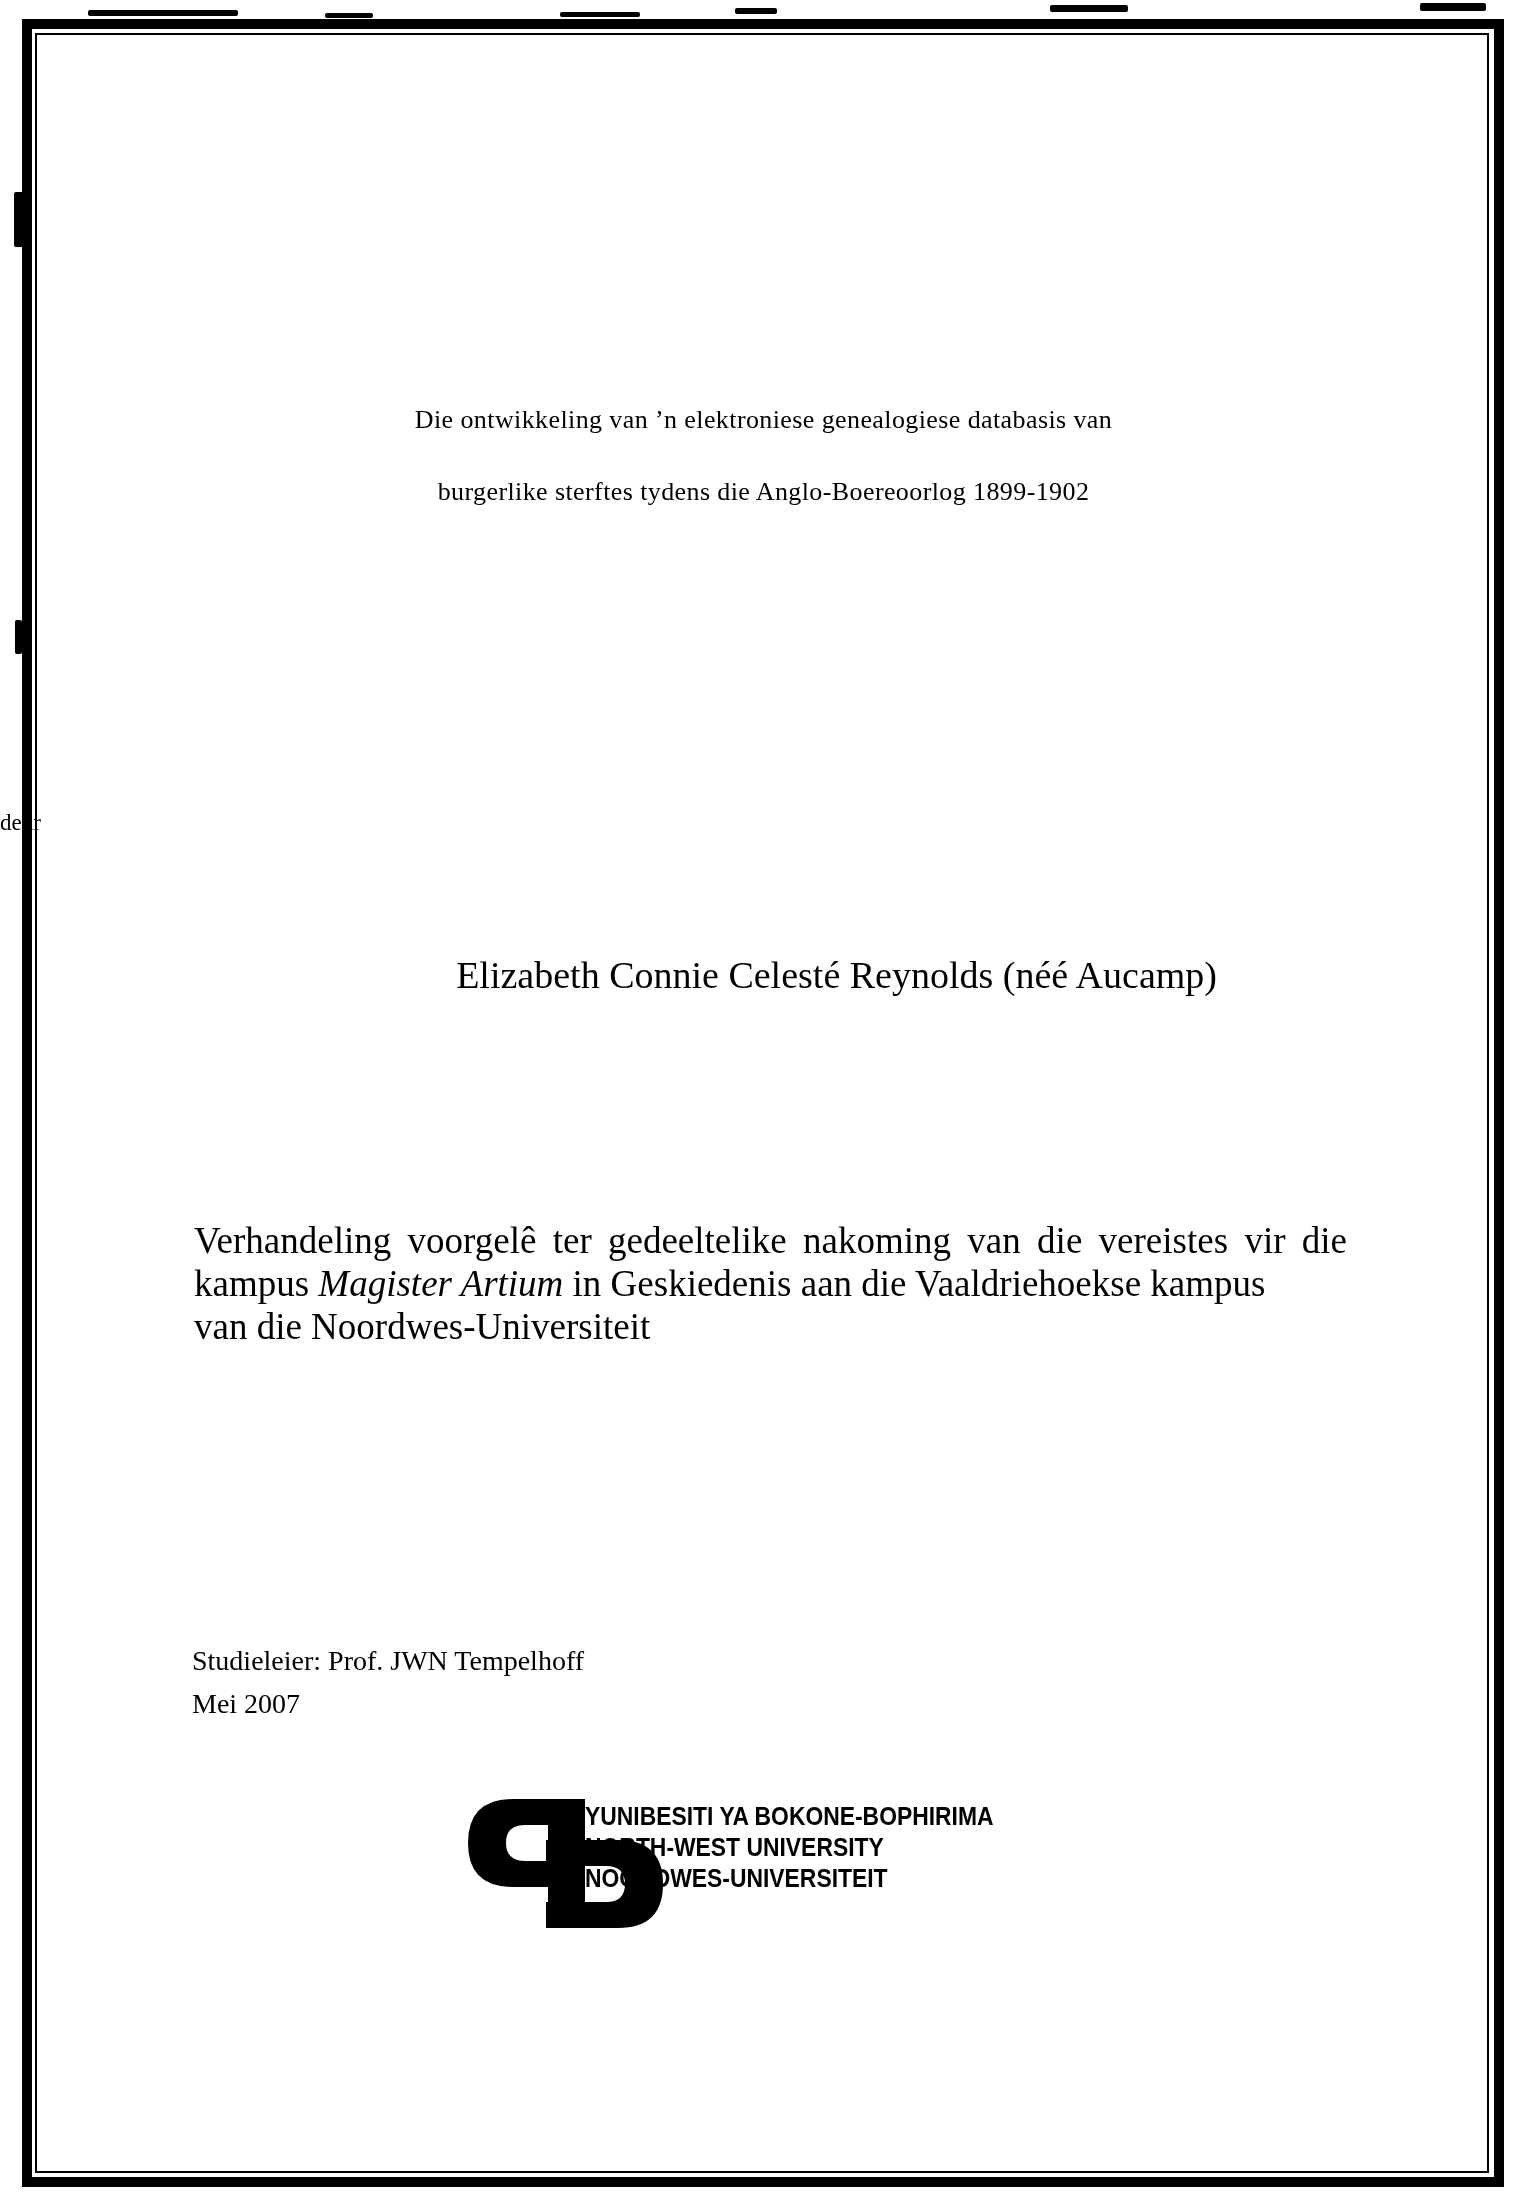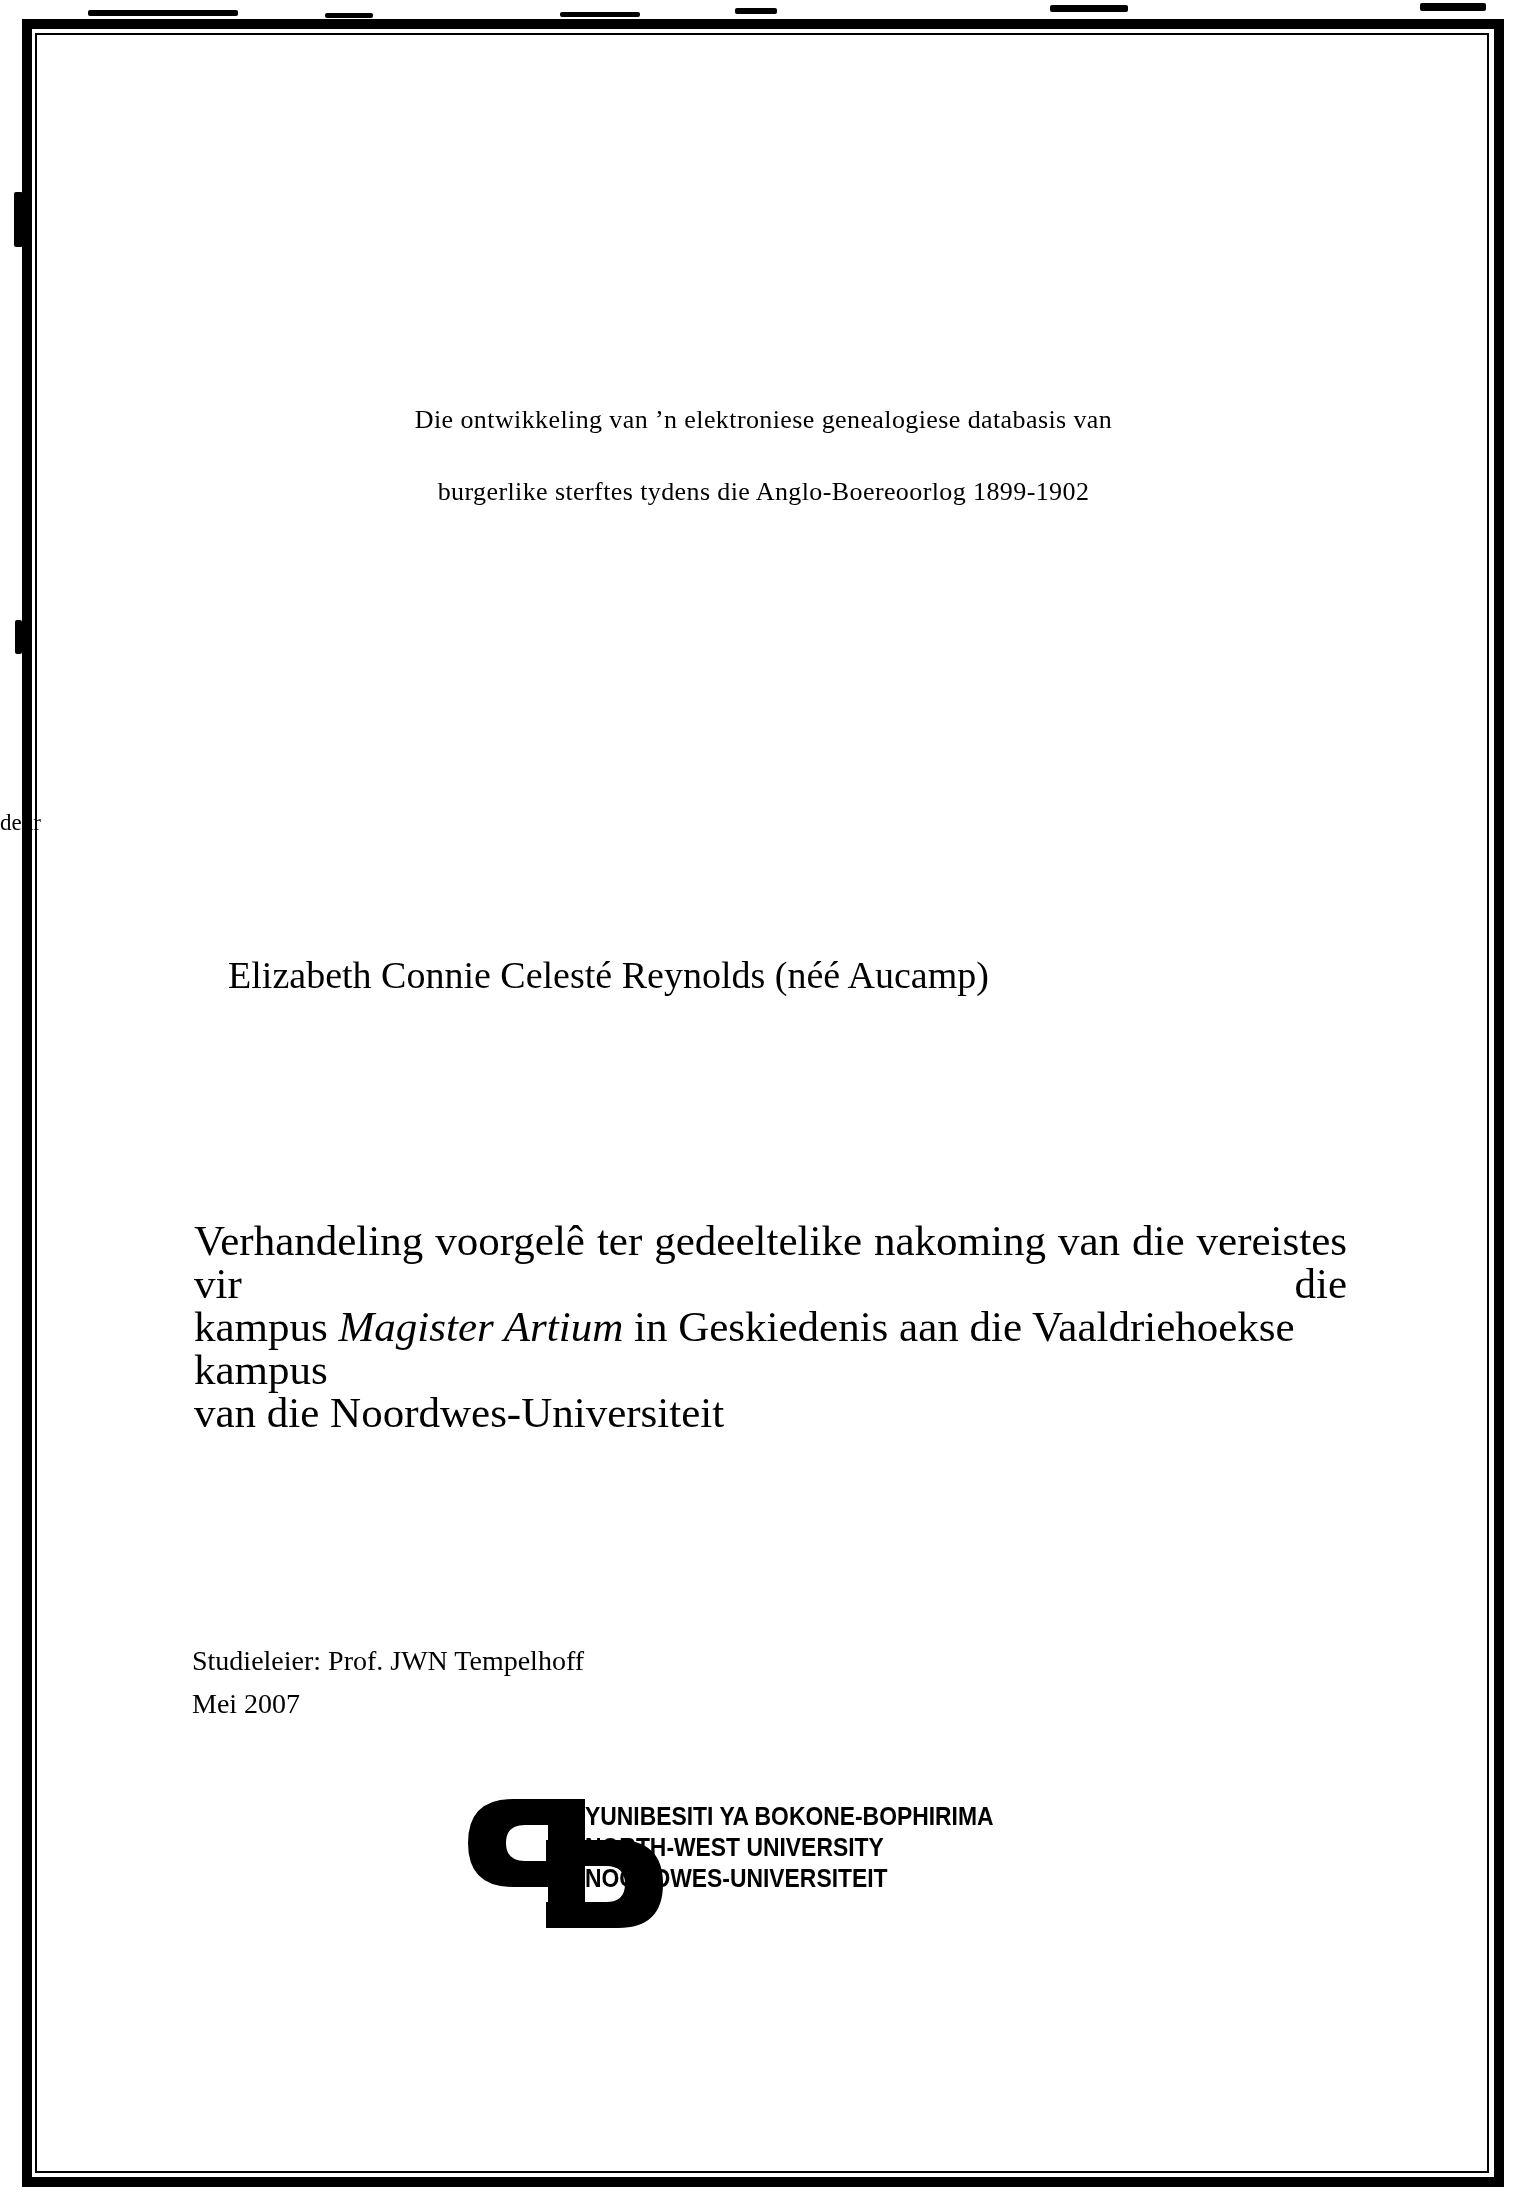--- a/index.html
+++ b/index.html
@@ -29,25 +29,25 @@
     position:absolute;top:384px;left:0;width:1527px;
     text-align:center;font-size:26px;line-height:72px;
     letter-spacing:.4px;white-space:nowrap;
   }
   .byline-deur{
     position:absolute;top:806px;left:0;width:1407px;
     text-align:left;font-size:23px;line-height:34px;
   }
   .author-name{
     position:absolute;top:953px;left:0;width:1217px;
-    text-align:center;font-size:38px;line-height:44px;
+    text-align:right;font-size:38px;line-height:44px;
   }
   .degree-statement{
     position:absolute;top:1219px;left:194px;width:1153px;
-    font-size:43px;line-height:43px;font-family:Liberation Serif, serif;
+    font-size:37px;line-height:43px;font-family:Liberation Serif, serif;
   }
   .degree-statement .justify-line{
     text-align:justify;
     text-align-last:justify;
     -moz-text-align-last:justify;
   }
   .supervisor-block{
     position:absolute;top:1639px;left:192px;
     font-size:28px;line-height:43px;
   }

